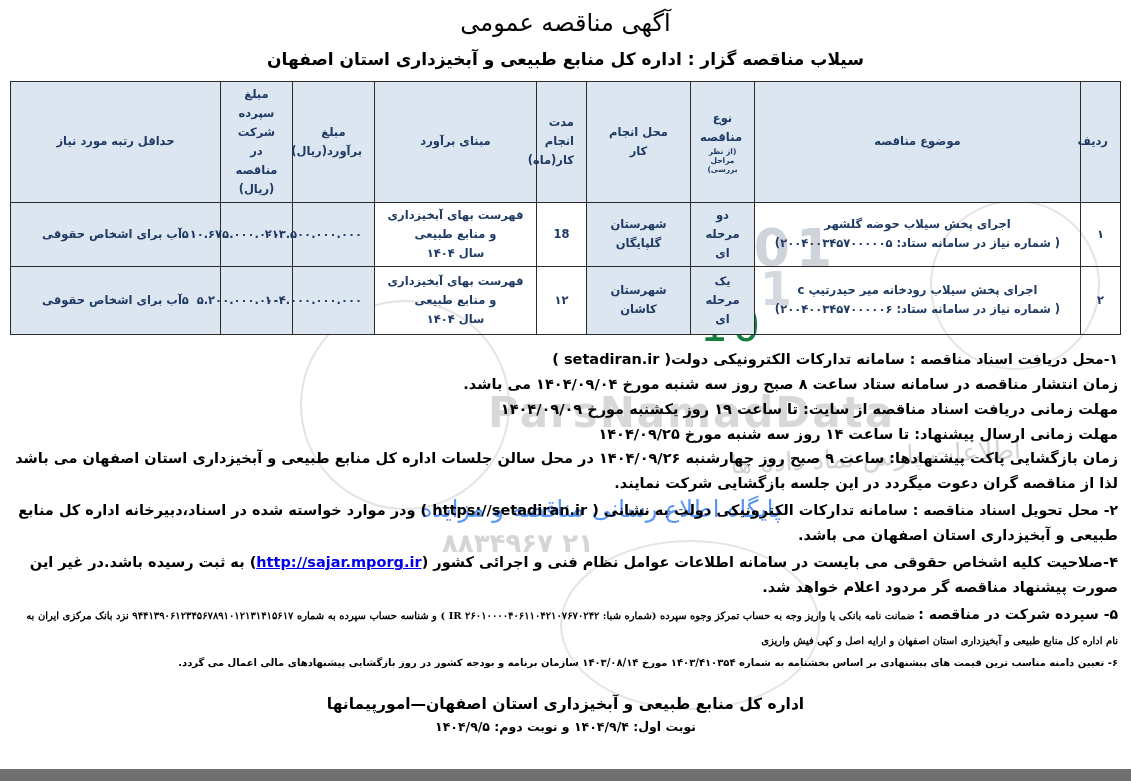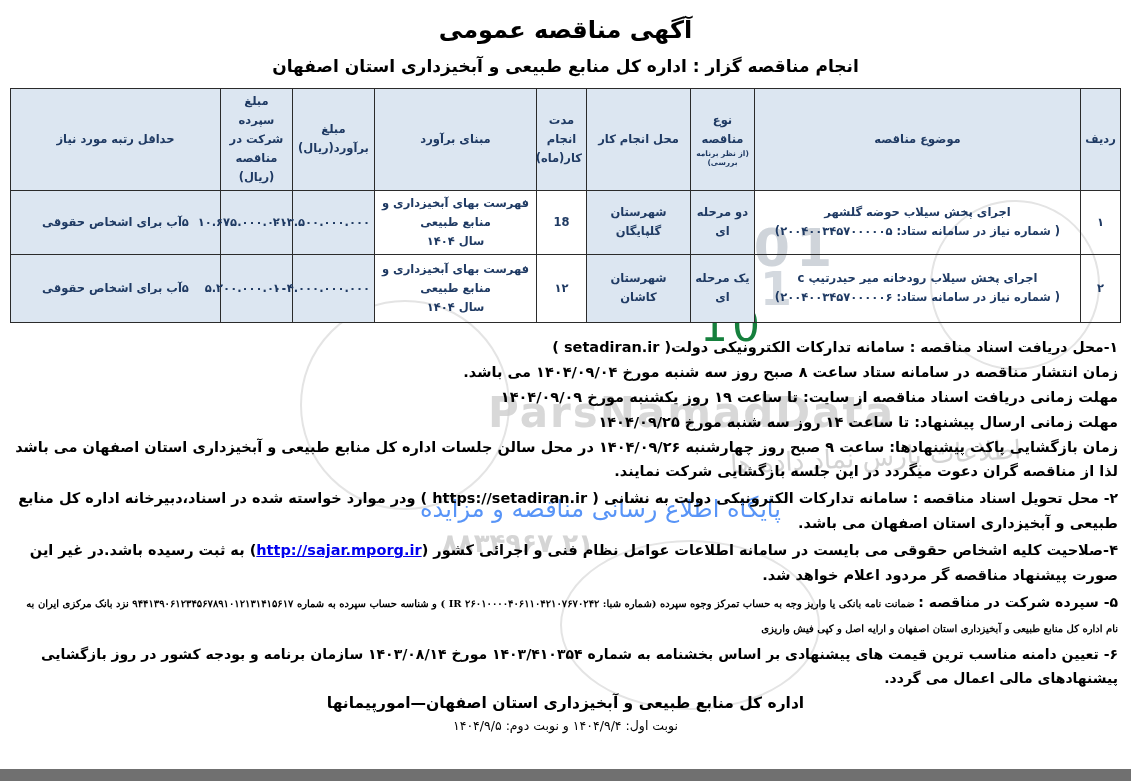--- a/index.html
+++ b/index.html
@@ -21,56 +21,56 @@
   .wm-brand   { left:488px; top:388px; font-size:42px; font-weight:bold; color:#cccccc; opacity:.75; direction:ltr; letter-spacing:2px;}
   .wm-script  { right:110px; top:442px; font-size:26px; color:#c9c9c9; opacity:.8; transform:rotate(-3deg);}
   .wm-persian { left:420px; top:495px; font-size:24px; font-weight:normal; color:#3b82f6; opacity:.85;}
   .wm-phone   { left:442px; top:528px; font-size:26px; font-weight:bold; color:#d5d5d5; letter-spacing:4px; direction:ltr;}
   .wm-circle  { position:absolute; border:2px solid #e4e4e4; border-radius:50%; z-index:0; pointer-events:none;}
   .wm-c1 { left:300px; top:300px; width:210px; height:210px;}
   .wm-c2 { left:930px; top:200px; width:170px; height:170px;}
   .wm-c3 { left:560px; top:540px; width:260px; height:170px; border-radius:50%;}
   
   .content { position:relative; z-index:1; }
-  .doc-title { text-align:center; padding-top:16px; font-size:24px; font-weight:bold; color:#000; }
+  .doc-title { text-align:center; padding-top:9px; font-size:24px; font-weight:normal; color:#000; }
   .doc-subtitle { text-align:center; margin-top:12px; font-size:17px; font-weight:bold; color:#000; }
   
   table.tender {
     width:1110px; margin:12px auto 0;
     border-collapse:collapse;
     table-layout:fixed;
     color:#1f3a63;
   }
   table.tender th, table.tender td {
     border:1px solid #2b2b2b;
     font-size:11.5px; font-weight:bold;
     text-align:center; vertical-align:middle;
-    padding:3px 4px;
+    padding:3px 12px;
     line-height:1.65;
   }
   table.tender thead th { background:#dce6f1; height:52px; }
   td.shaded { background:#dce6f1; }
   .col-row{width:40px}.col-subject{width:326px}.col-type{width:64px}.col-loc{width:104px}
   .col-dur{width:50px}.col-basis{width:162px}.col-est{width:82px}.col-dep{width:72px}.col-rank{width:210px}
   .th-sub { display:block; font-size:7.5px; font-weight:bold; line-height:1.2; }
   tr.body-row-1 td { height:62px; }
   tr.body-row-2 td { height:68px; }
   .cell-line { display:block; }
   
   .paras { width:1105px; margin:12px auto 0; color:#000; }
   .para { font-size:14.5px; font-weight:bold; line-height:1.72; margin-bottom:2px; }
   .para .lead { font-size:14px; font-weight:bold; }
   .para-tight { margin-bottom:0; }
   .p5-body { font-family:"DejaVu Serif","Liberation Serif",serif; font-size:10px; font-weight:bold; }
-  .p6 { font-size:14px; }
+  .p6 { font-size:10px; }
   a.doc-link { color:#0000ee; font-weight:bold; direction:ltr; unicode-bidi:embed; }
   
-  .footer { text-align:center; margin-top:4px; }
+  .footer { text-align:center; margin-top:24px; }
   .footer-org { font-size:15.5px; font-weight:bold; color:#000; }
-  .footer-dates { font-size:12.5px; font-weight:normal; color:#000; margin-top:6px; }
+  .footer-dates { font-size:12.5px; font-weight:bold; color:#000; margin-top:6px; }
   .bottom-bar { position:absolute; left:0; bottom:0; width:100%; height:12px; background:#707070; z-index:2; }
 </style>
 </head>
 <body>
 
 <div class="page">
 
   <div class="wm-circle wm-c1"></div>
   <div class="wm-circle wm-c2"></div>
   <div class="wm-circle wm-c3"></div>
@@ -78,41 +78,41 @@
   <div class="wm wm-digits2">8801</div>
   <div class="wm wm-digits3">10</div>
   <div class="wm wm-brand">ParsNamadData</div>
   <div class="wm wm-script">اطلاعات پارس نماد داده ها</div>
   <div class="wm wm-persian">پایگاه اطلاع رسانی مناقصه و مزایده</div>
   <div class="wm wm-phone">۸۸۳۴۹۶۷  ۲۱</div>
 
   <div class="content">
 
     <div class="doc-title">آگهی مناقصه عمومی</div>
-    <div class="doc-subtitle">انجام مناقصه گزار : اداره کل منابع طبیعی و آبخیزداری استان اصفهان</div>
+    <div class="doc-subtitle">سیلاب مناقصه گزار : اداره کل منابع طبیعی و آبخیزداری استان اصفهان</div>
 
     <table class="tender">
       <colgroup>
         <col class="col-row">
           <col class="col-subject">
           <col class="col-type">
           <col class="col-loc">
         <col class="col-dur">
           <col class="col-basis">
           <col class="col-est">
           <col class="col-dep">
           <col class="col-rank">
       </colgroup>
       <thead>
         <tr>
           <th>ردیف</th>
           <th>موضوع مناقصه</th>
           <th>
             <span>نوع مناقصه</span>
-            <span class="th-sub">(از نظر برنامه بررسی)</span>
+            <span class="th-sub">(از نظر مراحل بررسی)</span>
           </th>
           <th>محل انجام کار</th>
           <th>مدت انجام کار(ماه)</th>
           <th>مبنای برآورد</th>
           <th>مبلغ برآورد(ریال)</th>
           <th>مبلغ سپرده شرکت در مناقصه (ریال)</th>
           <th>حداقل رتبه مورد نیاز</th>
         </tr>
       </thead>
       <tbody>

